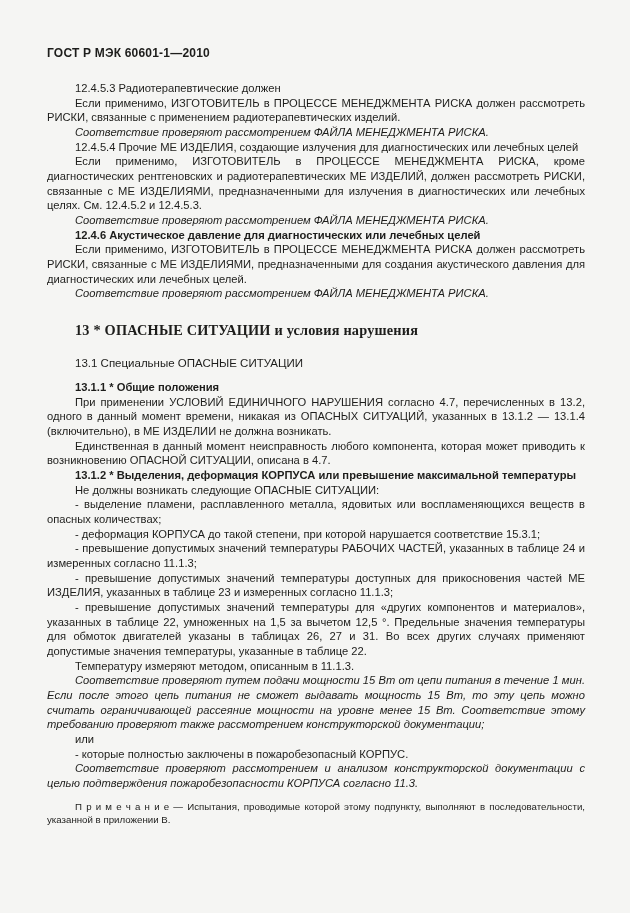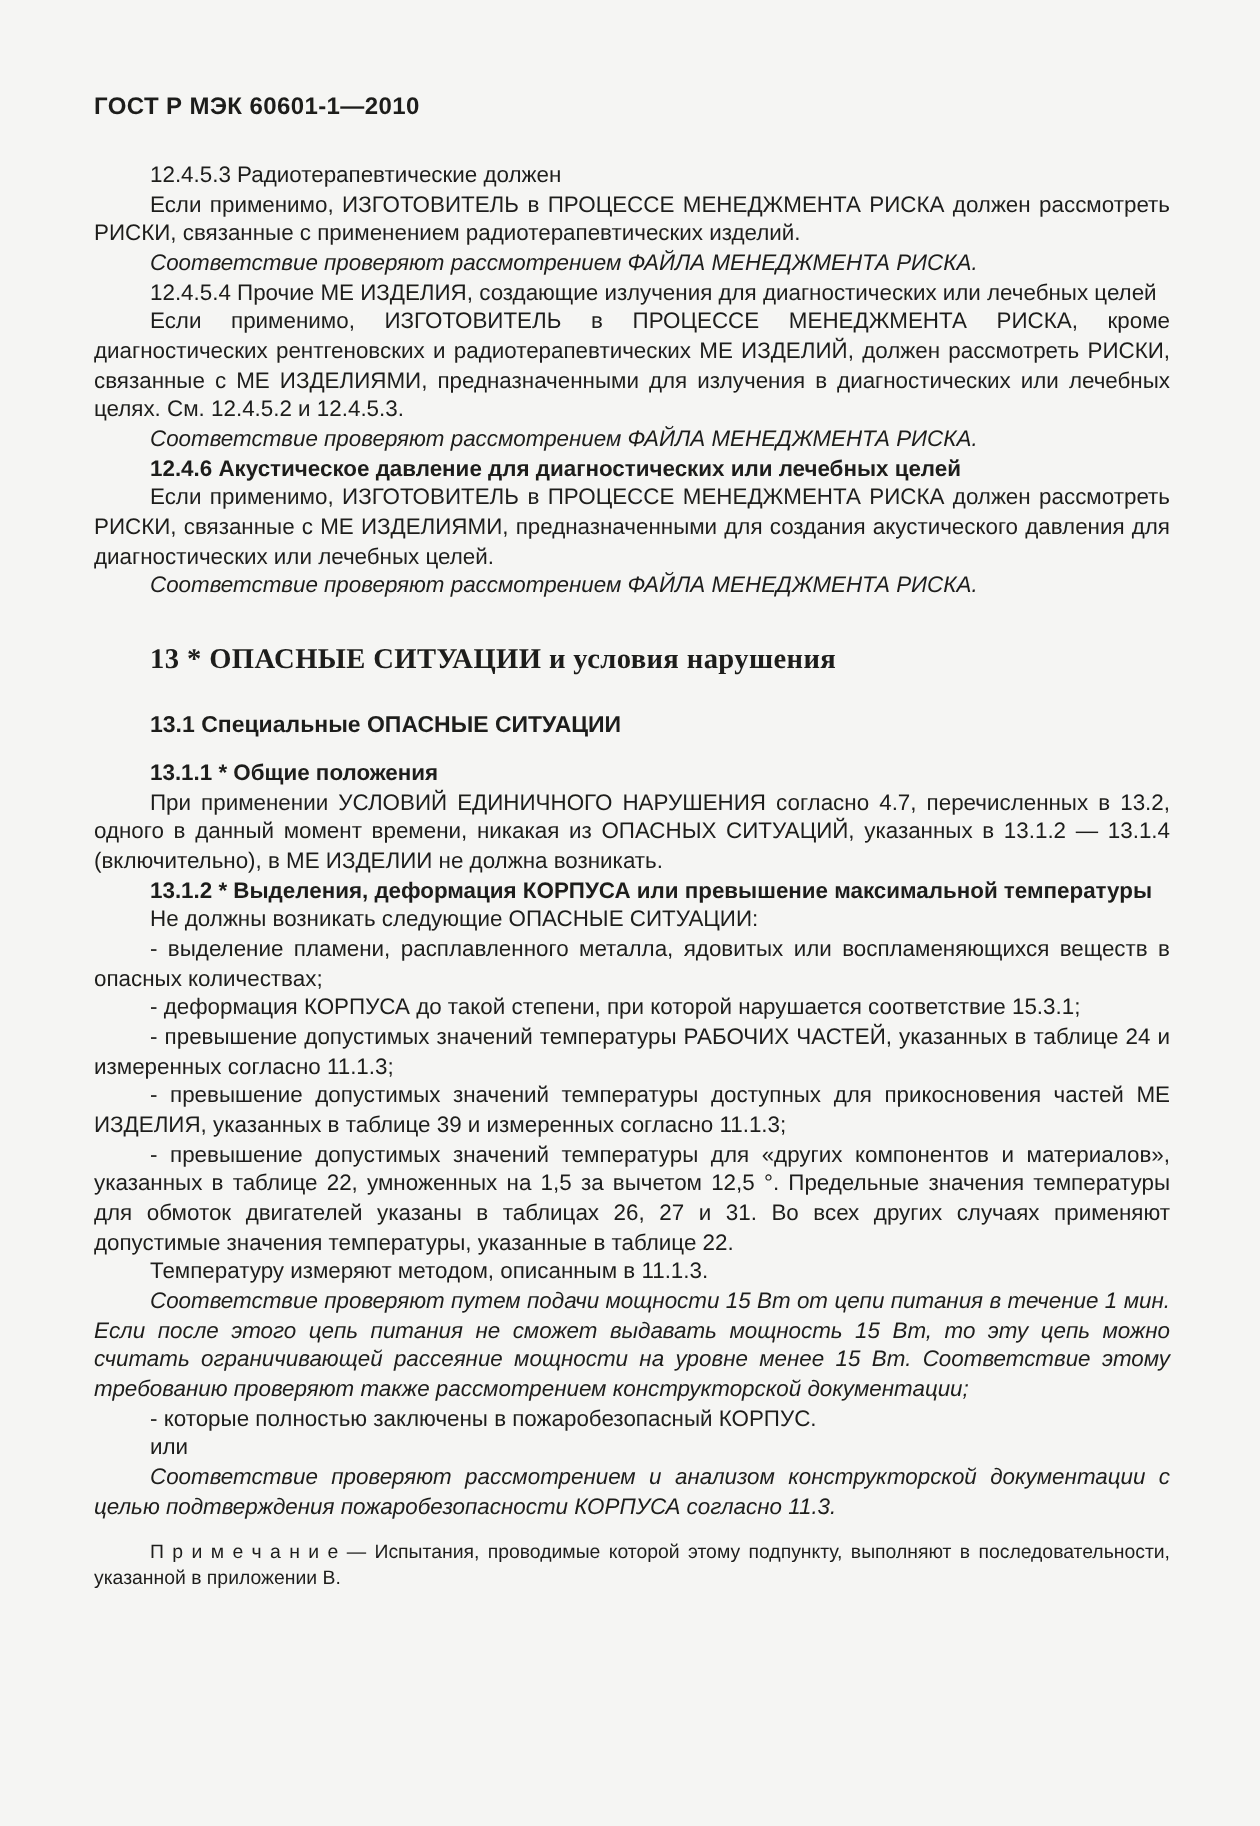--- a/index.html
+++ b/index.html
@@ -48,21 +48,21 @@
   .sec {
     font-weight: bold;
     font-size: 14.3px !important;
     letter-spacing: .2px;
     text-align: left !important;
     padding-left: 28px;
     margin: 20px 0 16px 0 !important;
     font-family: Liberation Serif, serif;
   }
   .sub {
-    font-weight: bold;
+    font-weight: normal;
     font-size: 11.5px !important;
     text-align: left;
     padding-left: 28px;
     margin: 0 0 9px 0 !important;
   }
   .note {
     font-size: 9.7px !important;
     line-height: 1.34 !important;
     margin-top: 9px !important;
   }
@@ -82,28 +82,29 @@
     <p class="plain">Если применимо, ИЗГОТОВИТЕЛЬ в ПРОЦЕССЕ МЕНЕДЖМЕНТА РИСКА, кроме диагностических рентгеновских и радиотерапевтических МЕ ИЗДЕЛИЙ, должен рассмотреть РИСКИ, связанные с МЕ ИЗДЕЛИЯМИ, предназначенными для излучения в диагностических или лечебных целях. См. 12.4.5.2 и 12.4.5.3.</p>
     <p class="ital">Соответствие проверяют рассмотрением ФАЙЛА МЕНЕДЖМЕНТА РИСКА.</p>
     <p class="head">12.4.6 Акустическое давление для диагностических или лечебных целей</p>
     <p class="plain">Если применимо, ИЗГОТОВИТЕЛЬ в ПРОЦЕССЕ МЕНЕДЖМЕНТА РИСКА должен рассмотреть РИСКИ, связанные с МЕ ИЗДЕЛИЯМИ, предназначенными для создания акустического давления для диагностических или лечебных целей.</p>
     <p class="ital">Соответствие проверяют рассмотрением ФАЙЛА МЕНЕДЖМЕНТА РИСКА.</p>
 
     <p class="sec">13 * ОПАСНЫЕ СИТУАЦИИ и условия нарушения</p>
     <p class="sub">13.1 Специальные ОПАСНЫЕ СИТУАЦИИ</p>
     <p class="head">13.1.1 * Общие положения</p>
     <p class="plain">При применении УСЛОВИЙ ЕДИНИЧНОГО НАРУШЕНИЯ согласно 4.7, перечисленных в 13.2, одного в данный момент времени, никакая из ОПАСНЫХ СИТУАЦИЙ, указанных в 13.1.2 — 13.1.4 (включительно), в МЕ ИЗДЕЛИИ не должна возникать.</p>
+    <p class="plain">Единственная в данный момент неисправность любого компонента, которая может приводить к возникновению ОПАСНОЙ СИТУАЦИИ, описана в 4.7.</p>
     <p class="head">13.1.2 * Выделения, деформация КОРПУСА или превышение максимальной температуры</p>
     <p class="plain">Не должны возникать следующие ОПАСНЫЕ СИТУАЦИИ:</p>
     <p class="plain">- выделение пламени, расплавленного металла, ядовитых или воспламеняющихся веществ в опасных количествах;</p>
     <p class="plain">- деформация КОРПУСА до такой степени, при которой нарушается соответствие 15.3.1;</p>
     <p class="plain">- превышение допустимых значений температуры РАБОЧИХ ЧАСТЕЙ, указанных в таблице 24 и измеренных согласно 11.1.3;</p>
-    <p class="plain">- превышение допустимых значений температуры доступных для прикосновения частей МЕ ИЗДЕЛИЯ, указанных в таблице 39 и измеренных согласно 11.1.3;</p>
+    <p class="plain">- превышение допустимых значений температуры доступных для прикосновения частей МЕ ИЗДЕЛИЯ, указанных в таблице 23 и измеренных согласно 11.1.3;</p>
     <p class="plain">- превышение допустимых значений температуры для «других компонентов и материалов», указанных в таблице 22, умноженных на 1,5 за вычетом 12,5 °. Предельные значения температуры для обмоток двигателей указаны в таблицах 26, 27 и 31. Во всех других случаях применяют допустимые значения температуры, указанные в таблице 22.</p>
     <p class="plain">Температуру измеряют методом, описанным в 11.1.3.</p>
     <p class="ital">Соответствие проверяют путем подачи мощности 15 Вт от цепи питания в течение 1 мин. Если после этого цепь питания не сможет выдавать мощность 15 Вт, то эту цепь можно считать ограничивающей рассеяние мощности на уровне менее 15 Вт. Соответствие этому требованию проверяют также рассмотрением конструкторской документации;</p>
+    <p class="plain">или</p>
     <p class="plain">- которые полностью заключены в пожаробезопасный КОРПУС.</p>
-    <p class="plain">или</p>
     <p class="ital">Соответствие проверяют рассмотрением и анализом конструкторской документации с целью подтверждения пожаробезопасности КОРПУСА согласно 11.3.</p>
     <p class="note">П р и м е ч а н и е — Испытания, проводимые которой этому подпункту, выполняют в последовательности, указанной в приложении В.</p>
   </div>
 
 </div>
 
 </body></html>

